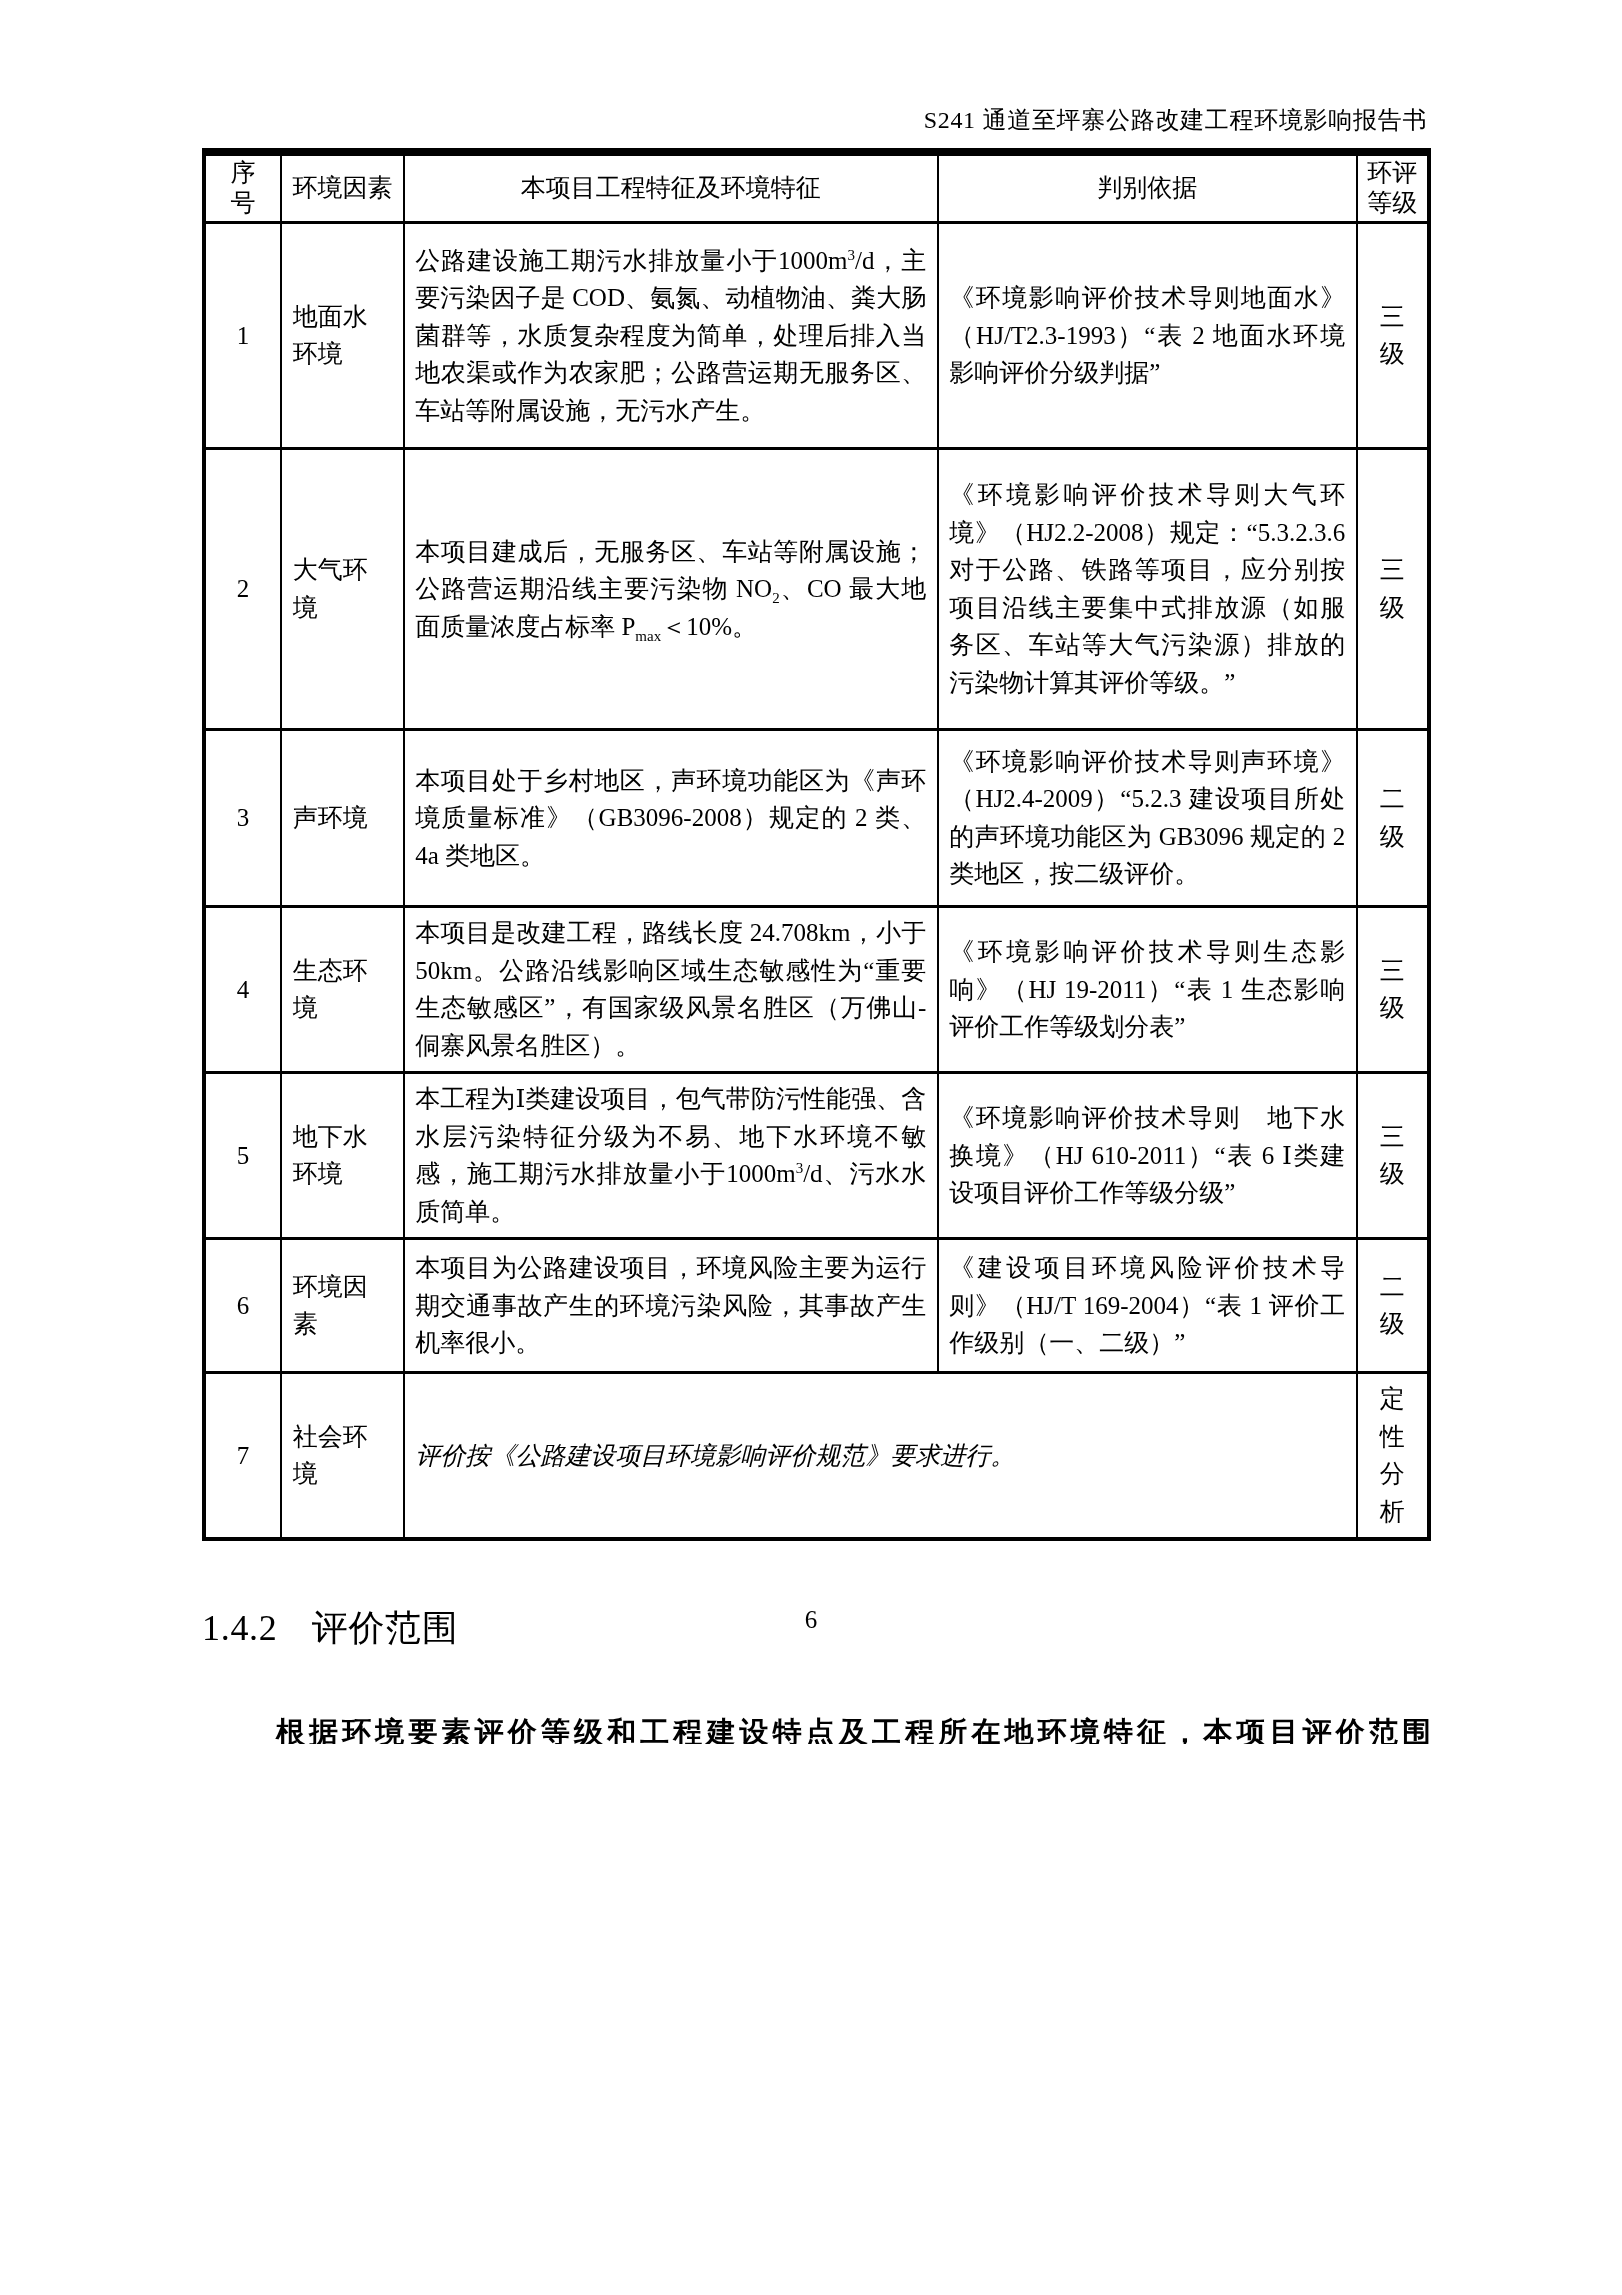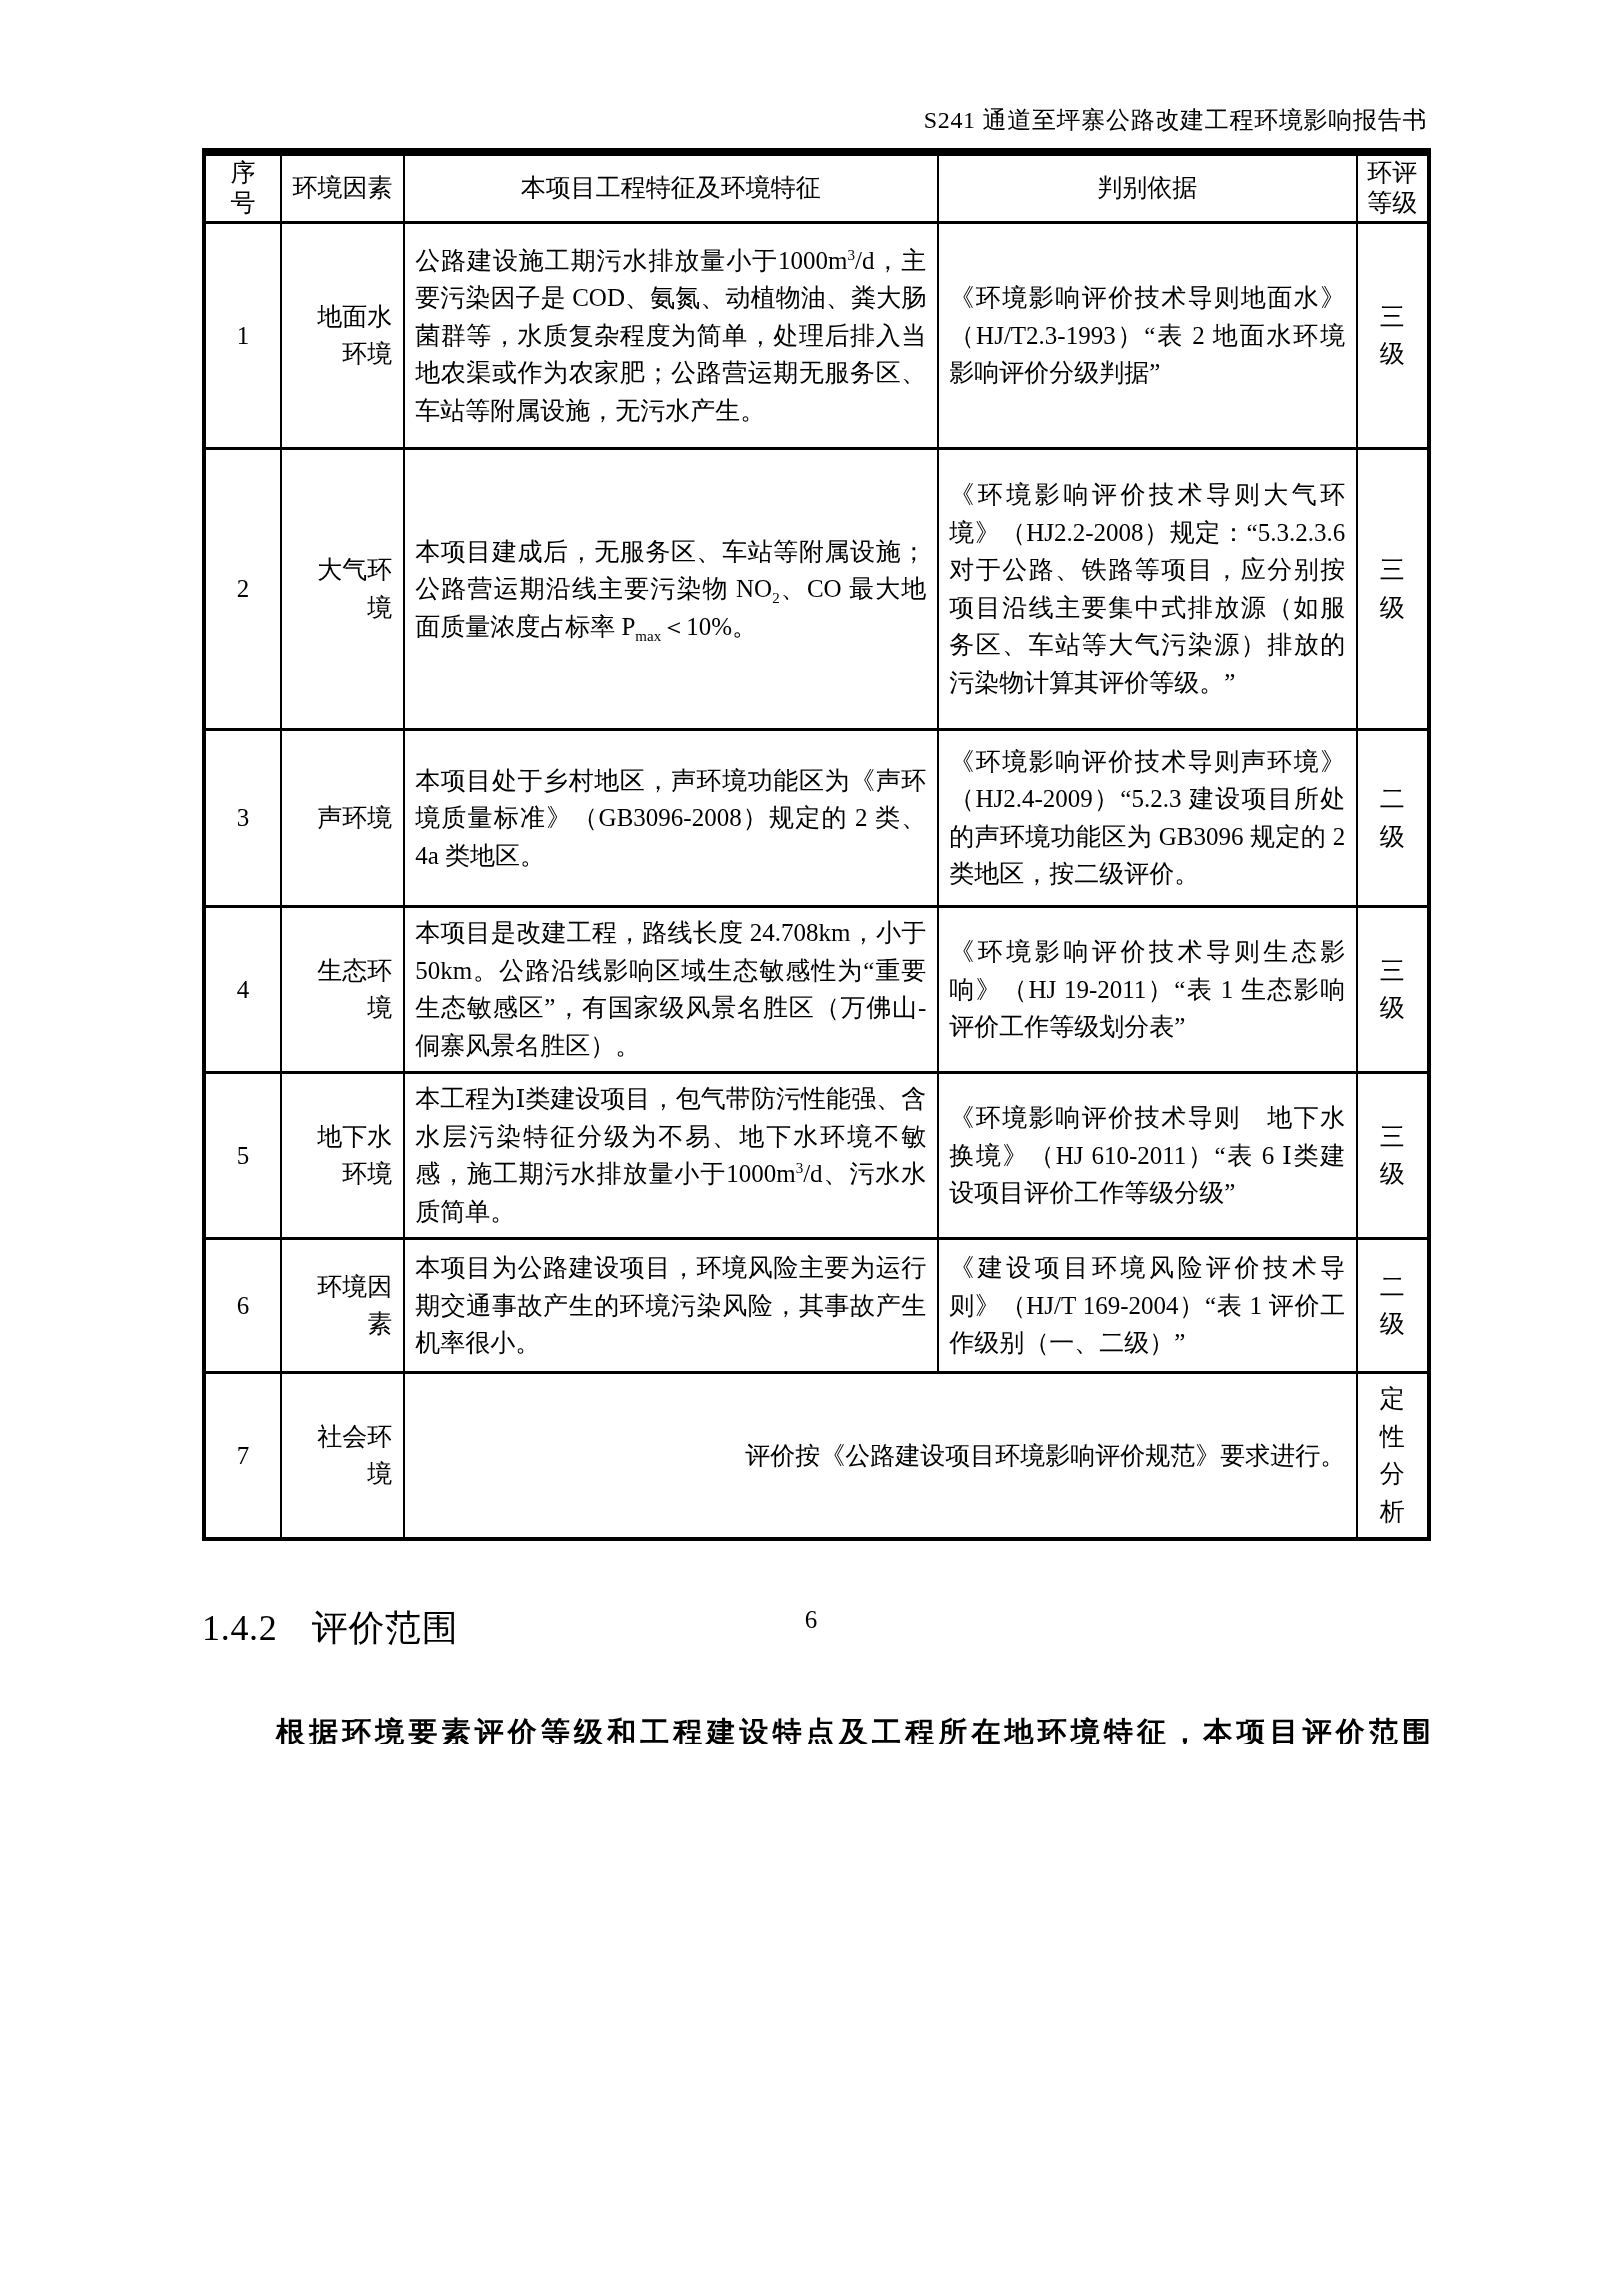--- a/index.html
+++ b/index.html
@@ -55,25 +55,25 @@
   .eval-table thead th.h-num { padding:2.6px 13px; }
   .eval-table thead tr { height:63px; }
   .eval-table tbody tr.r1 { height:226px; }
   .eval-table tbody tr.r2 { height:281px; }
   .eval-table tbody tr.r3 { height:177px; }
   .eval-table tbody tr.r4 { height:164px; }
   .eval-table tbody tr.r5 { height:157px; }
   .eval-table tbody tr.r6 { height:134px; }
   .eval-table tbody tr.r7 { height:79px; }
   .c-num    { text-align:center; padding:6.5px 5.2px; }
-  .c-factor { text-align:right; padding:6.5px 10.5px; }
+  .c-factor { text-align:left; padding:6.5px 10.5px; }
   .c-feature{ text-align:justify; }
   .c-basis  { text-align:justify; }
   .c-level  { text-align:center; padding:6.5px 3.9px; }
-  .c-merged { text-align:right; }
+  .c-merged { text-align:left;font-style:italic; }
   .eval-table sup, .eval-table sub { font-size:60%; line-height:0; }
   col.w-num    { width:6.3%; }
   col.w-factor { width:10%; }
   col.w-feature{ width:43.6%; }
   col.w-basis  { width:34.2%; }
   col.w-level  { width:5.9%; }
   .section-heading {
     margin-top:63px;
     font-size:36px;
     letter-spacing:0.7px;

